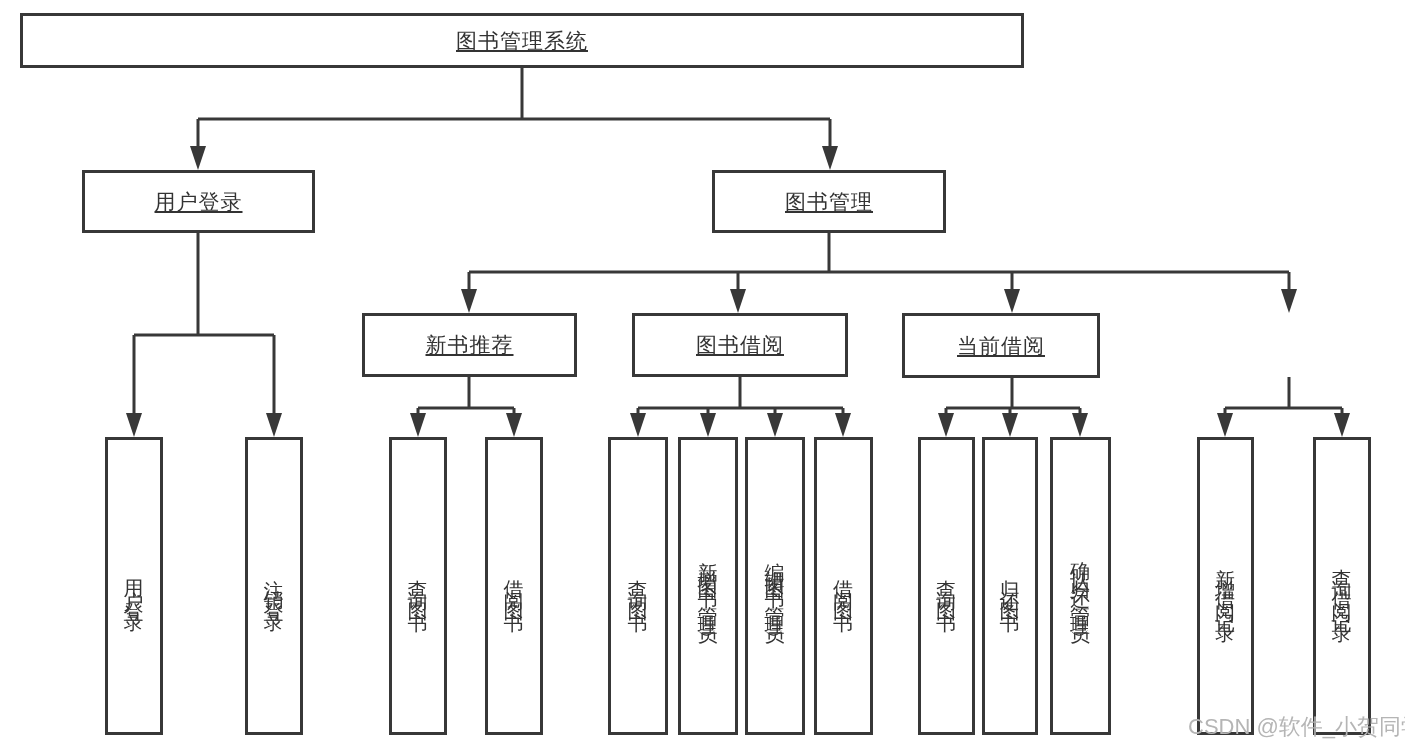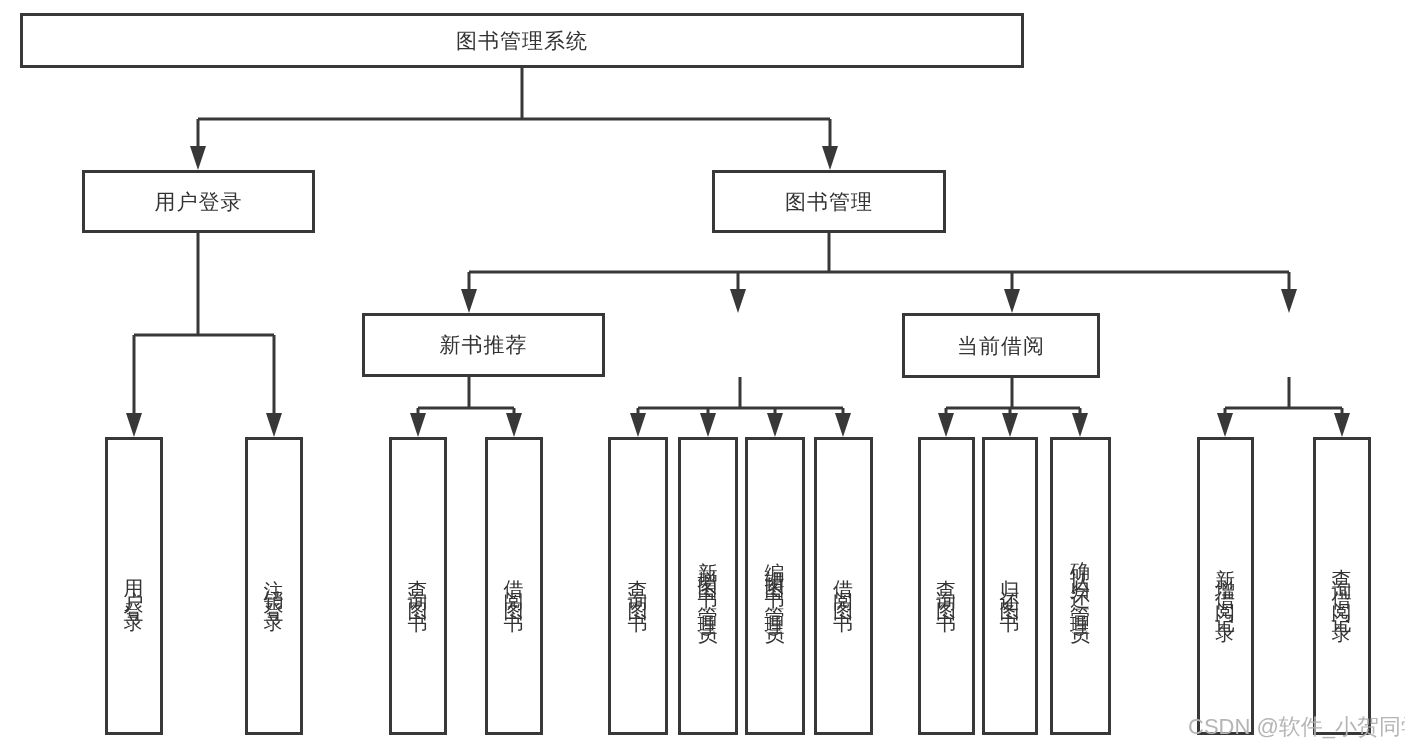--- a/index.html
+++ b/index.html
@@ -28,28 +28,29 @@
     box-sizing: border-box;
     border: 3px solid #383838;
     background: #ffffff;
     display: flex;
     align-items: center;
     justify-content: center;
     color: #333333;
     font-size: 21px;
     letter-spacing: 1px;
     white-space: nowrap;
+    text-decoration: underline;
   }
   
   .n-root { left: 20px;  top: 13px;  width: 1004px; height: 55px; }
   
   .n-user { left: 82px;  top: 170px; width: 233px; height: 63px; }
   .n-mgmt { left: 712px; top: 170px; width: 234px; height: 63px; }
   
-  .n-rec  { left: 362px;  top: 313px; width: 243px; height: 64px; }
+  .n-rec  { left: 362px;  top: 313px; width: 215px; height: 64px; }
   .n-bor  { left: 632px;  top: 313px; width: 216px; height: 64px; }
   .n-cur  { left: 902px;  top: 313px; width: 198px; height: 65px; }
   .n-rcd  { left: 1179px; top: 313px; width: 220px; height: 65px; }
   
   .leaf {
     position: absolute;
     top: 437px;
     height: 298px;
     box-sizing: border-box;
     border: 3px solid #383838;
@@ -138,20 +139,23 @@
   <div class="node n-user">
     <span>用户登录</span>
   </div>
   <div class="node n-mgmt">
     <span>图书管理</span>
   </div>
 
   <div class="node n-rec">
     <span>新书推荐</span>
   </div>
+  <div class="node n-bor">
+    <span>图书借阅</span>
+  </div>
   <div class="node n-cur">
     <span>当前借阅</span>
   </div>
 
   <div class="leaf l1">
     <span class="vtext">用户登录</span>
   </div>
   <div class="leaf l2">
     <span class="vtext">注销登录</span>
   </div>

